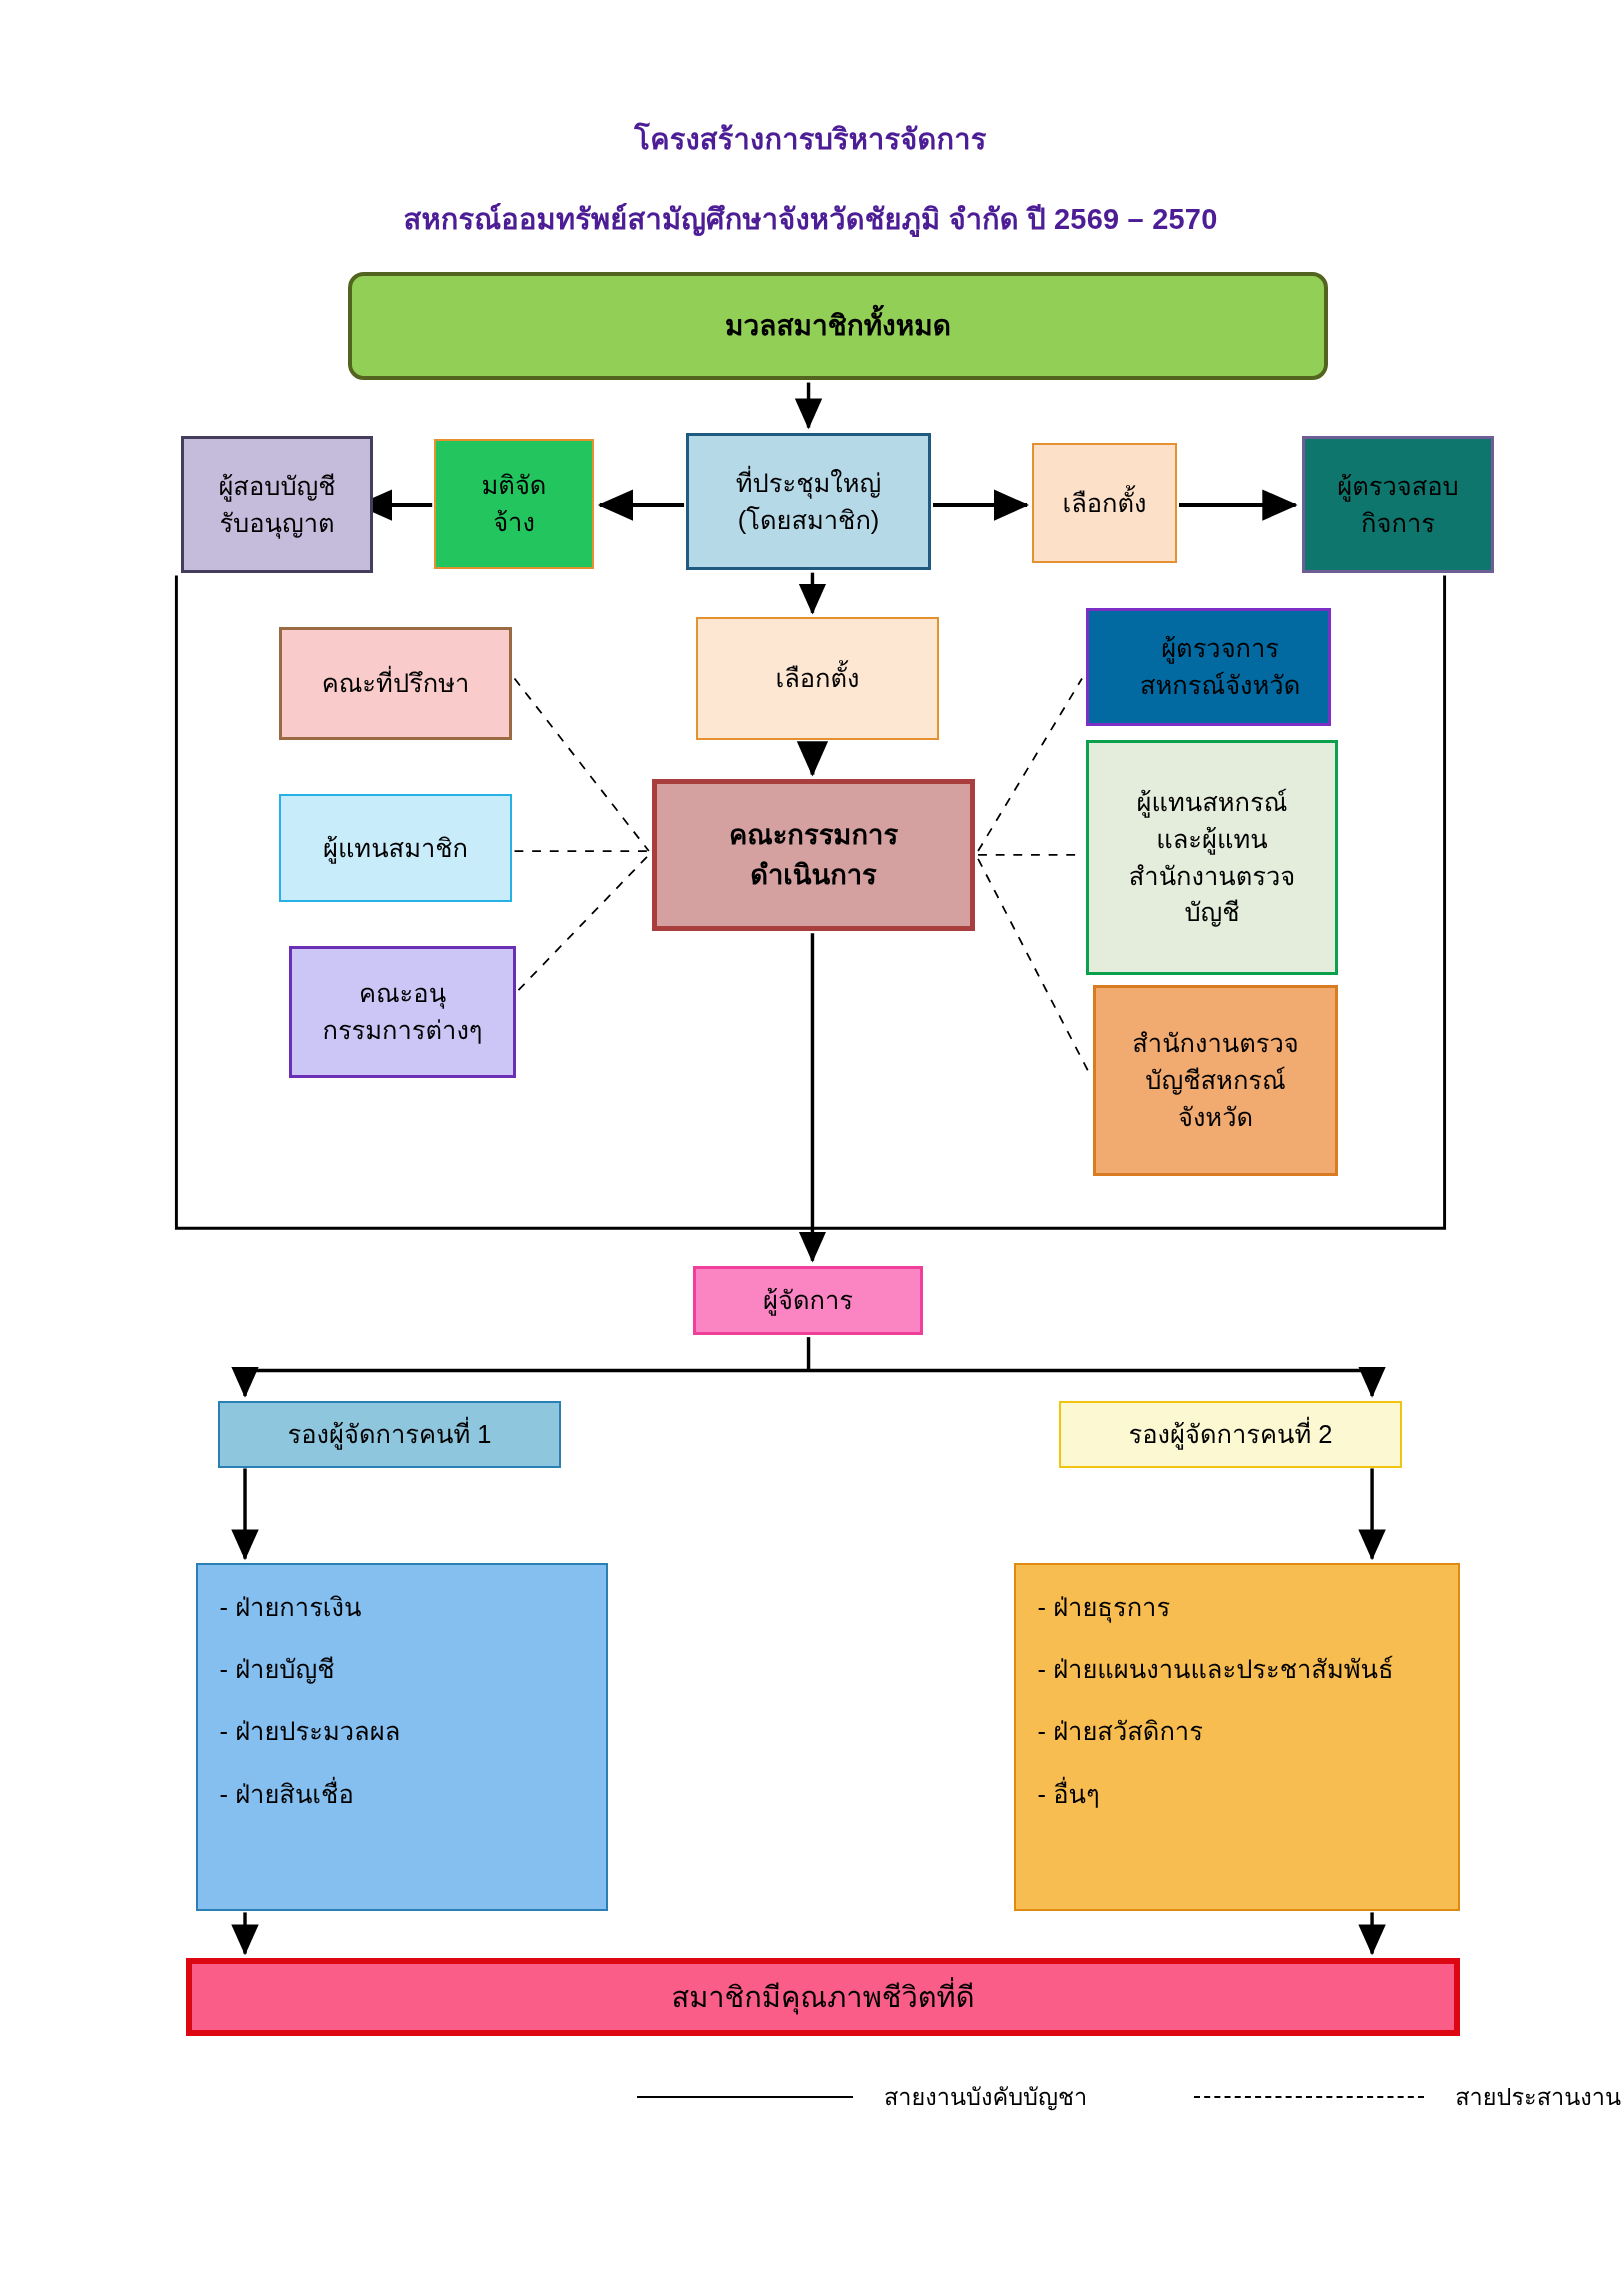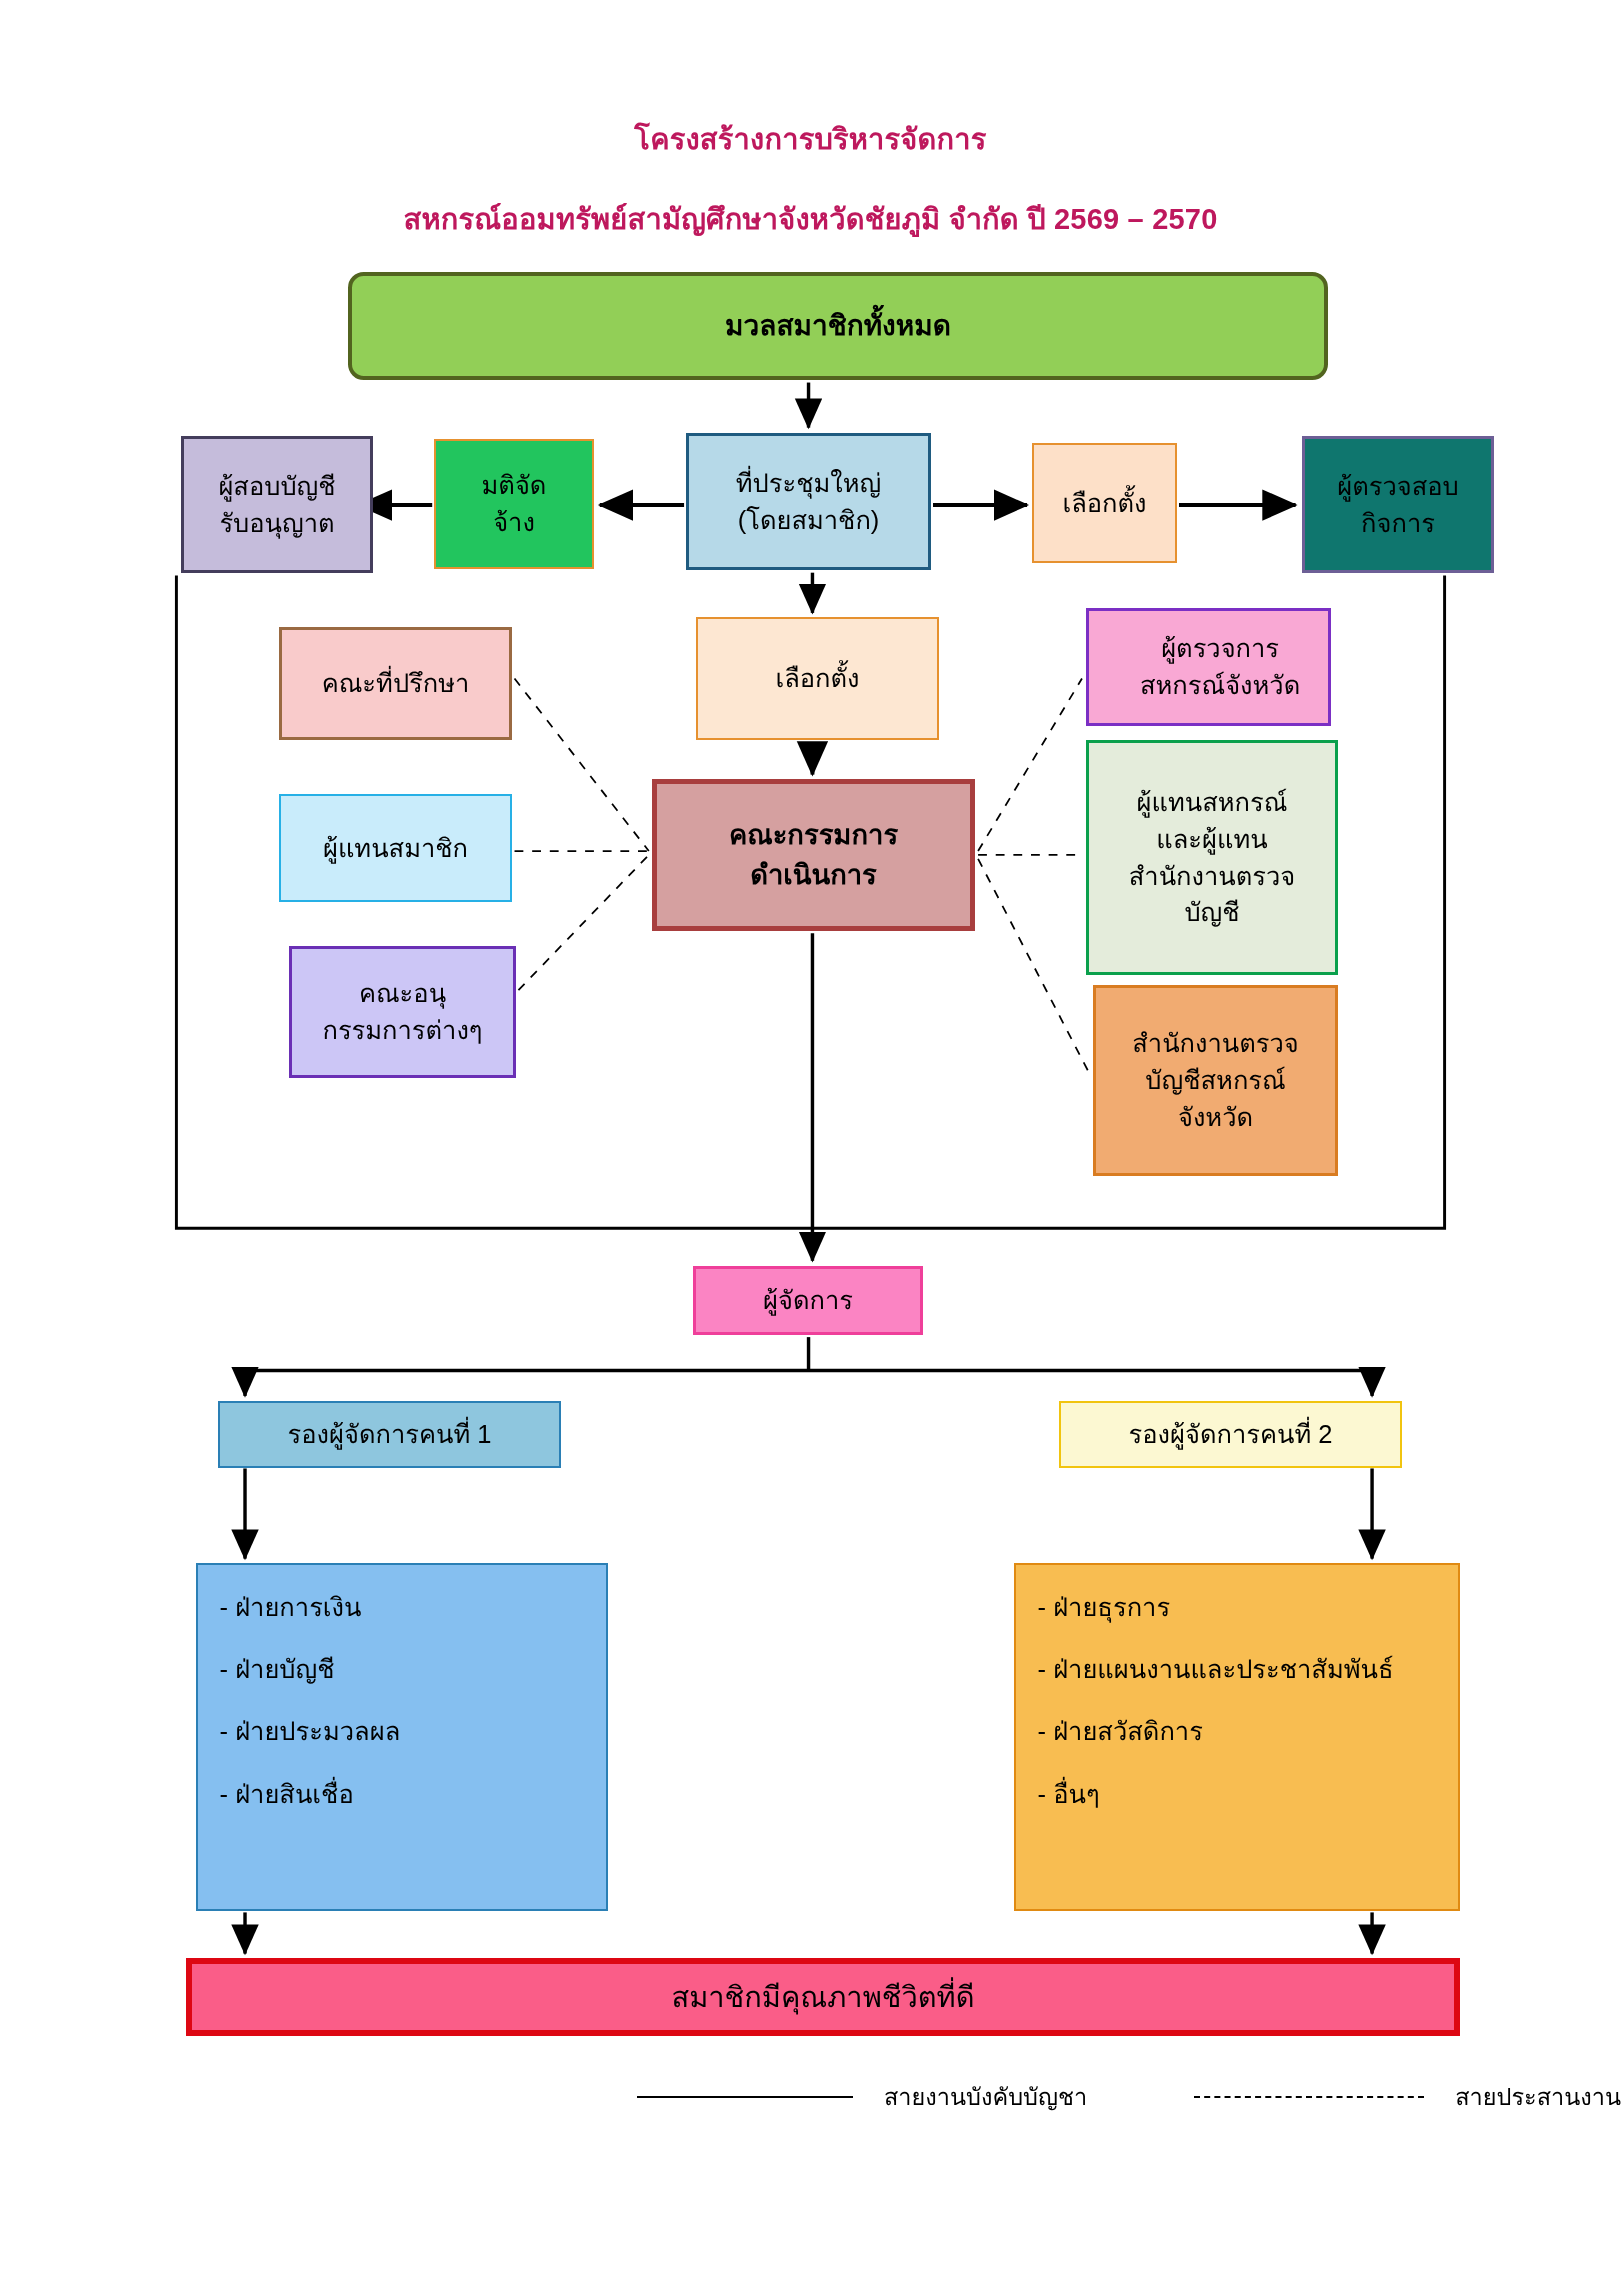--- a/index.html
+++ b/index.html
@@ -17,21 +17,21 @@
     background: #ffffff;
     overflow: hidden;
   }
 
   
   .title-line {
     position: absolute;
     width: 100%;
     text-align: center;
     font-weight: bold;
-    color: #be185d;
+    color: #4c1d95;
     letter-spacing: 0.2px;
   }
   #title-1 { top: 116px; font-size: 29px; }
   #title-2 { top: 196px; font-size: 29px; }
 
   
   .node {
     position: absolute;
     box-sizing: border-box;
     display: flex;
@@ -107,21 +107,21 @@
     background: #fde7d2; border: 2.9px solid #e6912f;
   }
   #box-board {
     left: 652px; top: 779px; width: 323px; height: 152px;
     background: #d5a0a0; border: 5.9px solid #a83e3e;
     font-weight: bold; font-size: 27.4px;
   }
 
   #box-provincial-inspector {
     left: 1086px; top: 608px; width: 245px; height: 118px;
-    background: #f9a8d4; border: 3.9px solid #7b2fc4; padding-left: 31px;
+    background: #0369a1; border: 3.9px solid #7b2fc4; padding-left: 31px;
   }
   #box-coop-office-rep {
     left: 1086px; top: 740px; width: 252px; height: 235px;
     background: #e4ecdb; border: 3.9px solid #0aa04c;
   }
   #box-provincial-audit {
     left: 1093px; top: 985px; width: 245px; height: 191px;
     background: #f1ab71; border: 3.9px solid #d97c21;
   }
 

